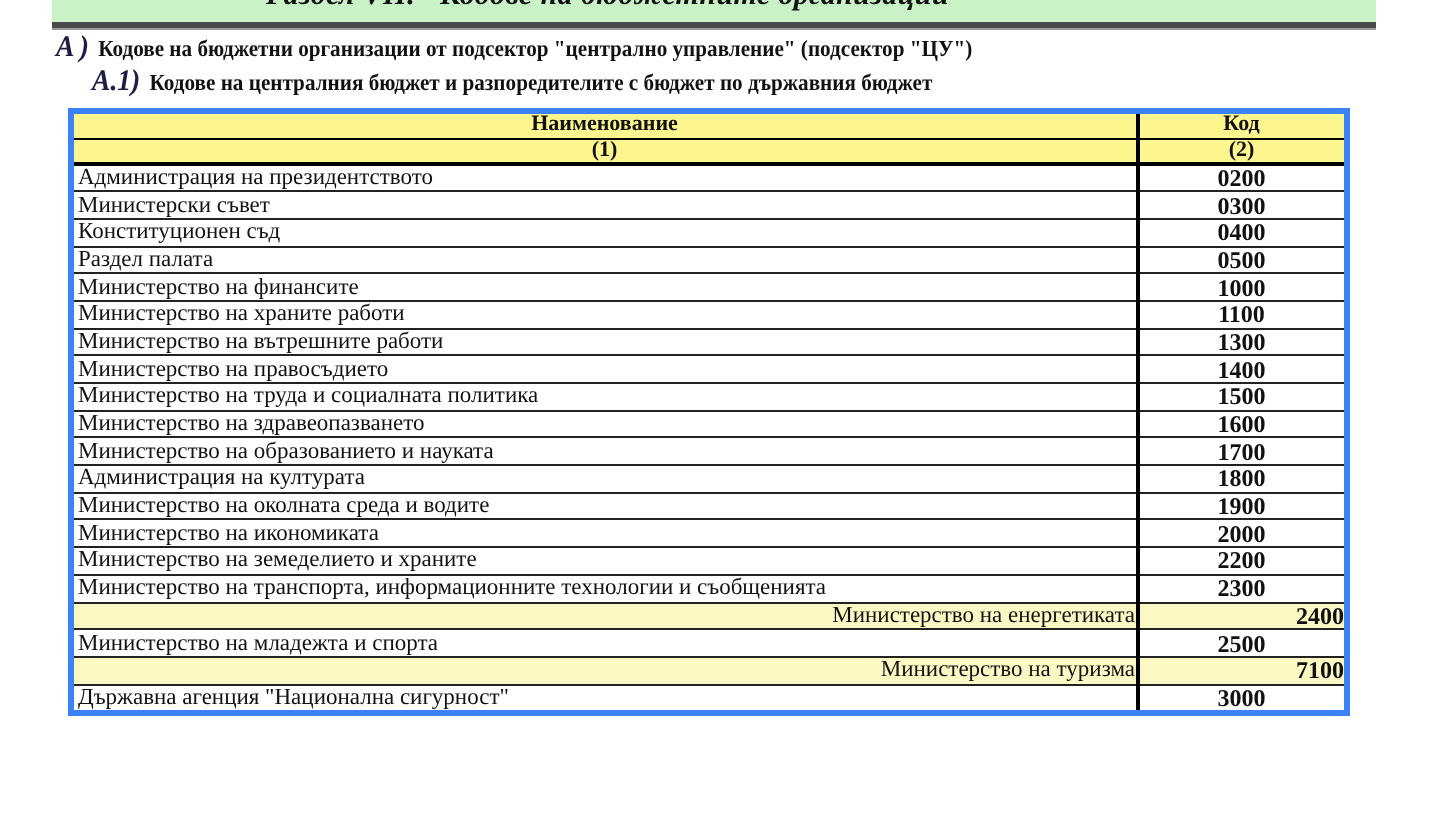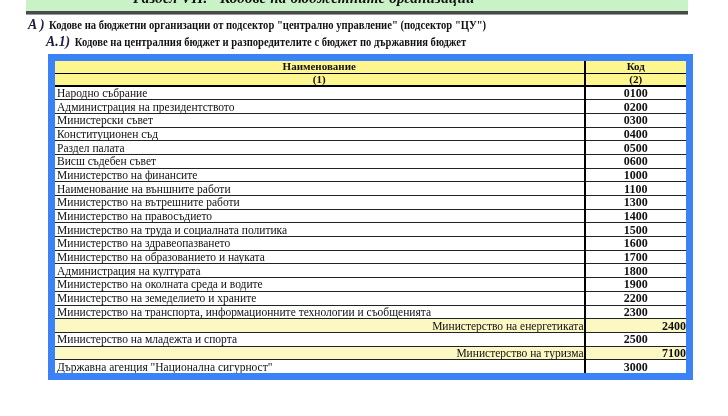--- a/index.html
+++ b/index.html
@@ -49,27 +49,27 @@
       font-style: italic;
       font-size: 15px;
       color: #1c1c44;
       margin-right: 5px;
     }
     .heading-a { left: 28px; top: 16px; }
     .heading-a1 { left: 46px; top: 33px; }
 
     table.codes {
       position: absolute;
-      left: 48px;
+      left: 34px;
       top: 54px;
       width: 638px;
       border-collapse: collapse;
       table-layout: fixed;
       font-size: 11.5px;
-      border: 7px solid #3b82f6;
+      border: 3px solid #3b82f6;
     }
     table.codes col.c-name { width: 533px; }
     table.codes col.c-code { width: 105px; }
     table.codes th {
       background: #fdf68f;
       font-weight: bold;
       text-align: center;
       padding: 0;
       line-height: 11px;
       height: 11.5px;
@@ -124,49 +124,41 @@
       <th>Наименование</th>
       <th>Код</th>
     </tr>
     <tr class="hdr2">
       <th>(1)</th>
       <th>(2)</th>
     </tr>
   </thead>
   <tbody id="rows">
       <tr>
-        <td>Народно събрание</td>
-        <td class="code">0100</td>
-      </tr>
-      <tr>
         <td>Администрация на президентството</td>
         <td class="code">0200</td>
       </tr>
       <tr>
         <td>Министерски съвет</td>
         <td class="code">0300</td>
       </tr>
       <tr>
         <td>Конституционен съд</td>
         <td class="code">0400</td>
       </tr>
       <tr>
         <td>Раздел палата</td>
         <td class="code">0500</td>
       </tr>
       <tr>
-        <td>Висш съдебен съвет</td>
-        <td class="code">0600</td>
-      </tr>
-      <tr>
         <td>Министерство на финансите</td>
         <td class="code">1000</td>
       </tr>
       <tr>
-        <td>Наименование на външните работи</td>
+        <td>Министерство на храните работи</td>
         <td class="code">1100</td>
       </tr>
       <tr>
         <td>Министерство на вътрешните работи</td>
         <td class="code">1300</td>
       </tr>
       <tr>
         <td>Министерство на правосъдието</td>
         <td class="code">1400</td>
       </tr>
@@ -182,20 +174,24 @@
         <td>Министерство на образованието и науката</td>
         <td class="code">1700</td>
       </tr>
       <tr>
         <td>Администрация на културата</td>
         <td class="code">1800</td>
       </tr>
       <tr>
         <td>Министерство на околната среда и водите</td>
         <td class="code">1900</td>
+      </tr>
+      <tr>
+        <td>Министерство на икономиката</td>
+        <td class="code">2000</td>
       </tr>
       <tr>
         <td>Министерство на земеделието и храните</td>
         <td class="code">2200</td>
       </tr>
       <tr>
         <td>Министерство на транспорта, информационните технологии и съобщенията</td>
         <td class="code">2300</td>
       </tr>
       <tr class="hl">

